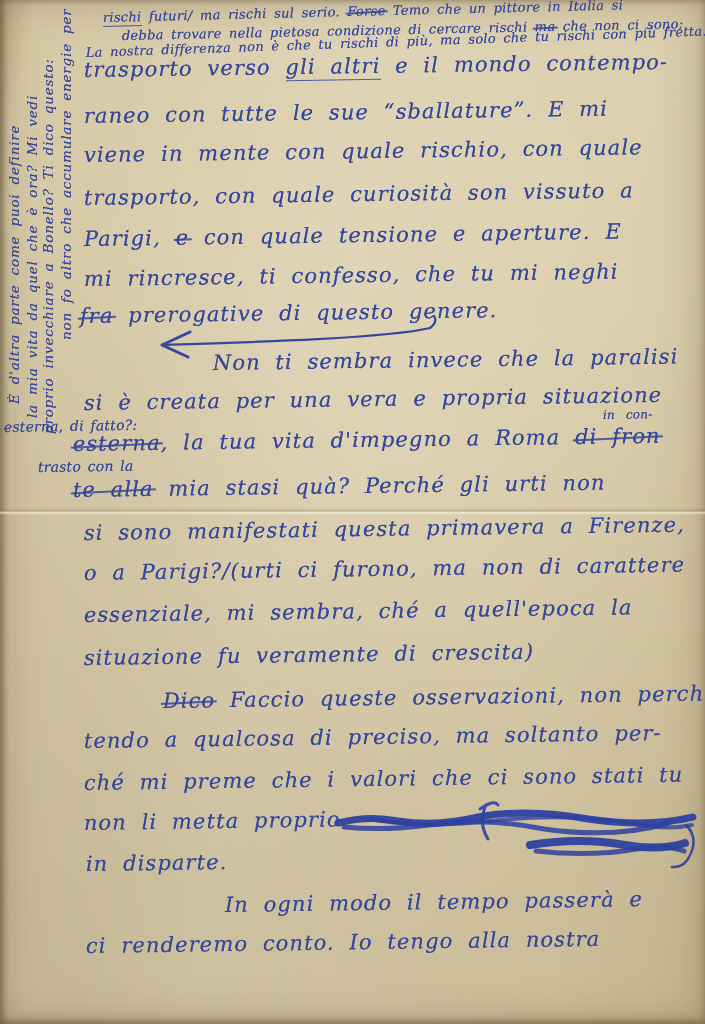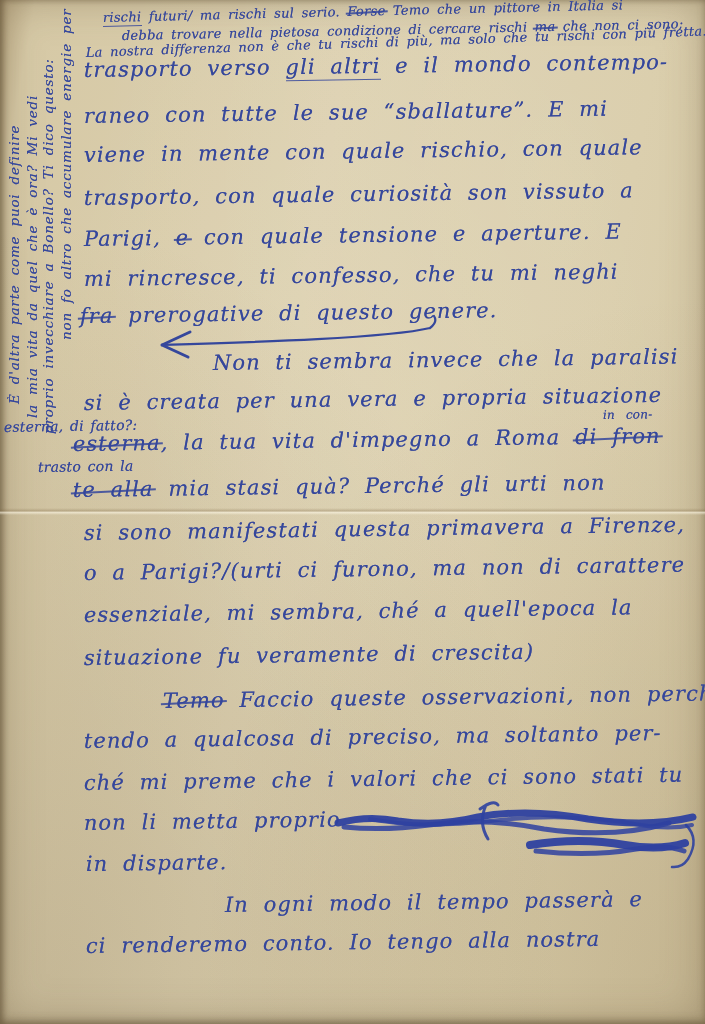--- a/index.html
+++ b/index.html
@@ -92,21 +92,21 @@
   <div class="hl mn" style="left:38px;top:459px">trasto con la</div>
   <div class="hl" style="left:73px;top:478px">
     <span class="strike">te alla</span><span> mia stasi quà? Perché gli urti non</span>
   </div>
 
   <div class="hl" style="left:84px;top:521px">si sono manifestati questa primavera a Firenze,</div>
   <div class="hl" style="left:84px;top:561px">o a Parigi?/(urti ci furono, ma non di carattere</div>
   <div class="hl" style="left:84px;top:603px">essenziale, mi sembra, ché a quell'epoca la</div>
   <div class="hl" style="left:84px;top:646px">situazione fu veramente di crescita)</div>
   <div class="hl" style="left:163px;top:689px">
-    <span class="strike">Temo</span><span> Faccio queste osservazioni, non perché</span>
+    <span class="strike">Dico</span><span> Faccio queste osservazioni, non perché</span>
   </div>
   <div class="hl" style="left:84px;top:729px">tendo a qualcosa di preciso, ma soltanto per-</div>
   <div class="hl" style="left:84px;top:771px">ché mi preme che i valori che ci sono stati tu</div>
   <div class="hl" style="left:84px;top:811px">non li metta proprio</div>
 
   <svg style="left:330px;top:797px" width="372" height="70" viewBox="0 0 372 70">
     <g fill="none" stroke="#2e41a0" stroke-linecap="round">
       <path d="M8,26 q30,-8 60,-2 q40,6 80,-4 q50,-9 110,2 q60,9 105,-2" stroke-width="7" opacity=".95"></path>
       <path d="M14,30 q40,4 85,-2 q55,-8 115,4 q70,10 125,-6" stroke-width="5" opacity=".85"></path>
       <path d="M40,22 q50,10 120,2 q80,-9 150,4 q30,5 52,0" stroke-width="4" opacity=".8"></path>

